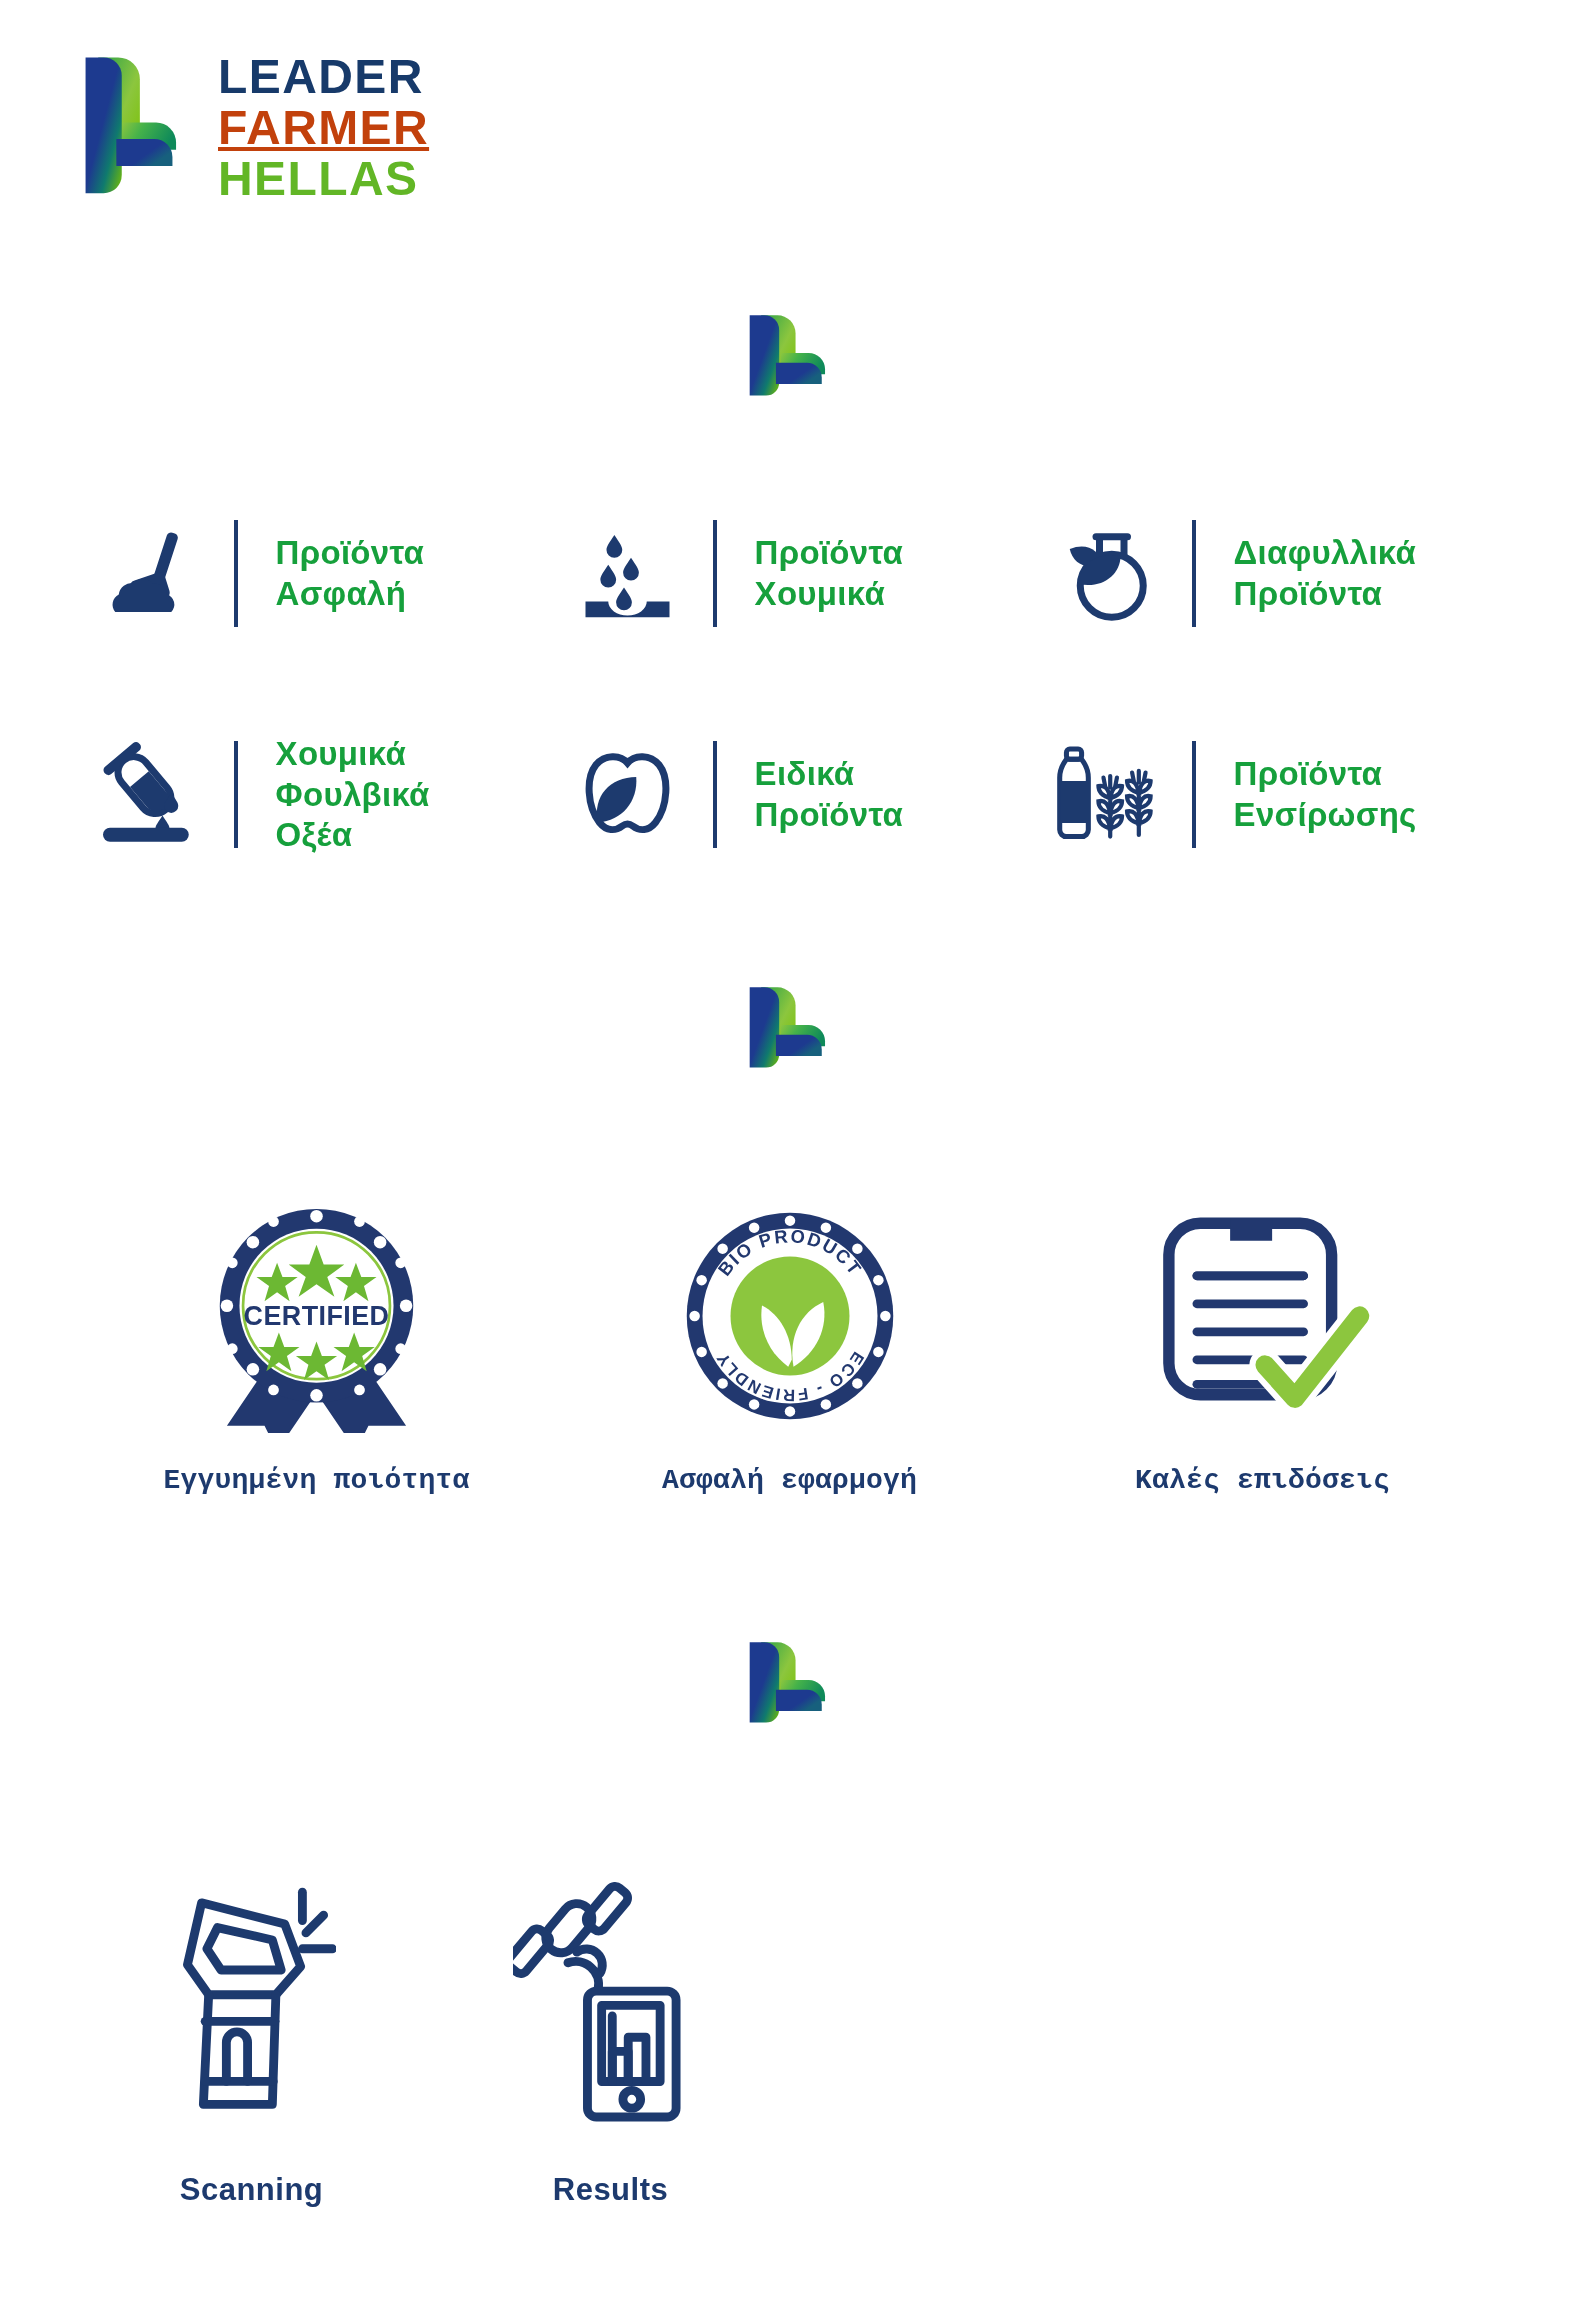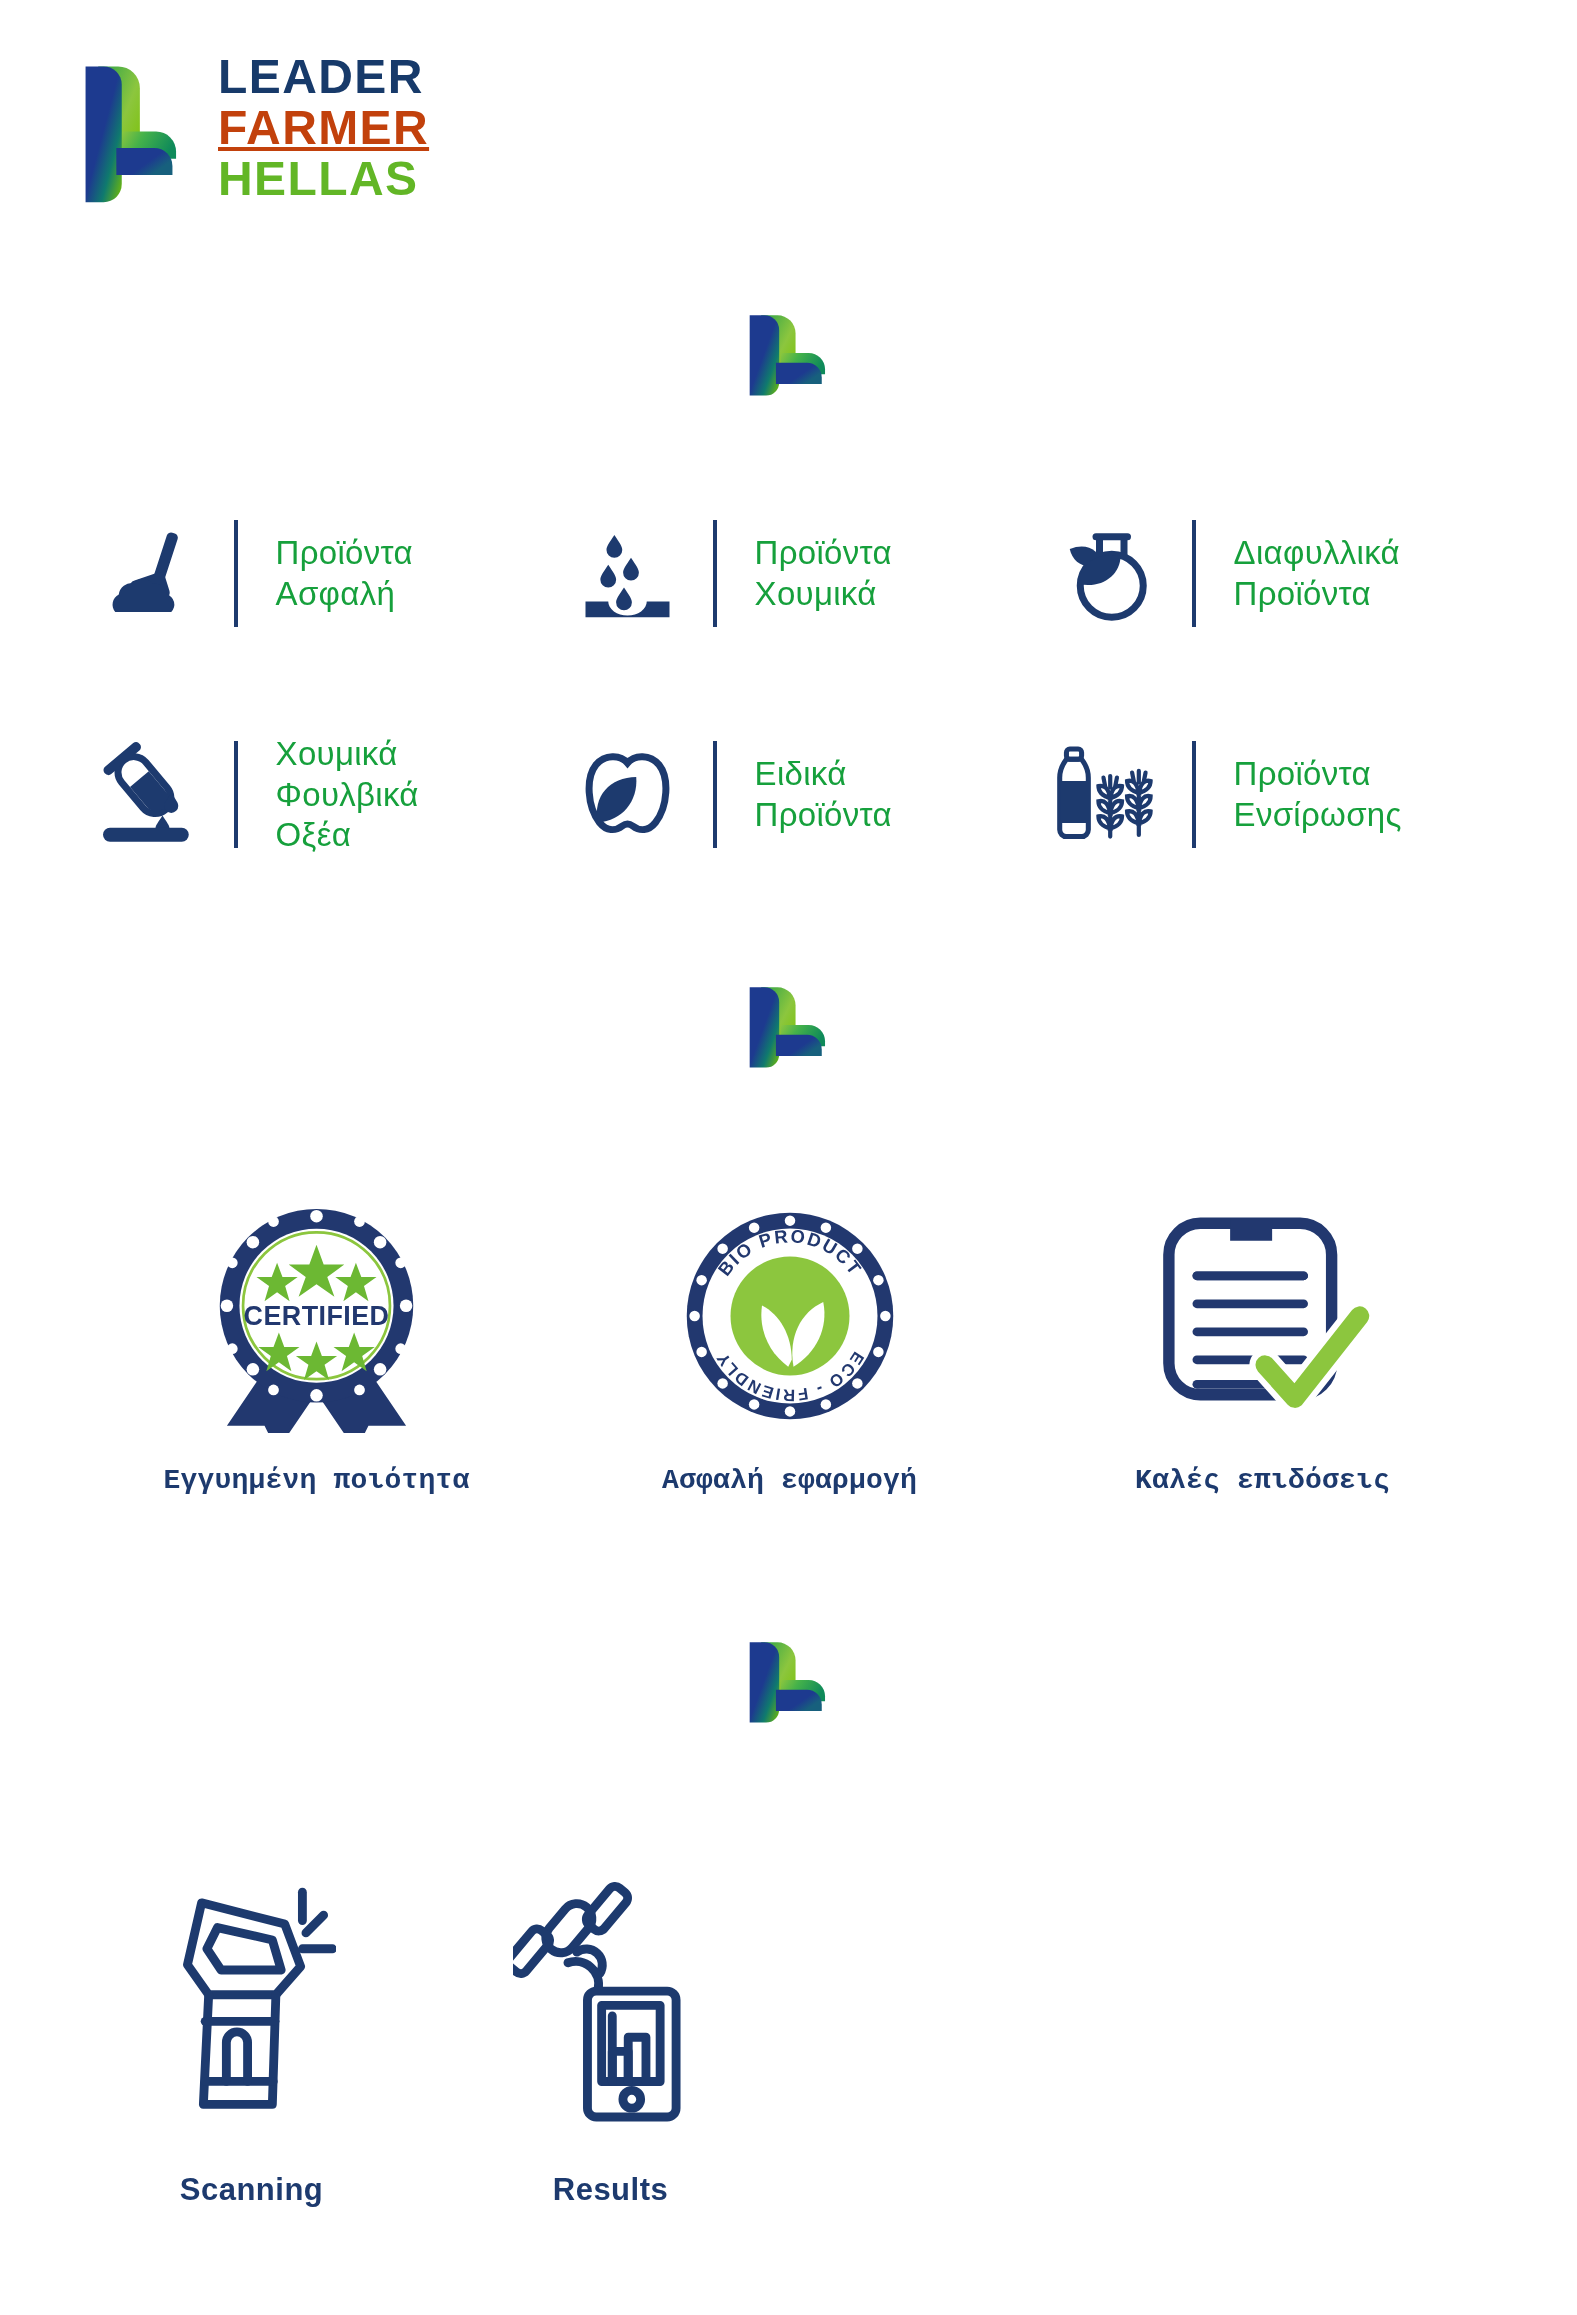--- a/index.html
+++ b/index.html
@@ -5,21 +5,21 @@
   * { box-sizing: border-box; margin: 0; padding: 0; }
   html, body {
     width: 1578px; height: 2316px;
     background: #ffffff;
     font-family: "Liberation Sans", sans-serif;
     overflow: hidden;
   }
   .page { position: relative; width: 1578px; height: 2316px; background: #fff; }
 
   
-  .brand { position: absolute; left: 80px; top: 52px; display: flex; align-items: flex-end; gap: 40px; }
+  .brand { position: absolute; left: 80px; top: 52px; display: flex; align-items: flex-start; gap: 40px; }
   .brand-mark { width: 98px; height: 143px; }
   .brand-words { display: flex; flex-direction: column; gap: 0.9px; }
   .brand-word {
     font-size: 48px; font-weight: bold; letter-spacing: 1.4px; line-height: 1.04;
     font-family: "Liberation Sans", sans-serif;
   }
   .bw-1 { color: #173a6a; }
   .bw-2 { color: #c2410c; text-decoration: underline; }
   .bw-3 { color: #62b626; }
 
@@ -30,21 +30,21 @@
   .dm-3 { top: 1639px; }
 
   
   .products { position: absolute; left: 80px; top: 520px; width: 1438px; }
   .prow { display: flex; }
   .prow + .prow { margin-top: 107px; }
   .pcell { width: 479px; display: flex; align-items: center; }
   .pico { width: 136px; display: flex; justify-content: center; align-items: center; flex: 0 0 136px; }
   .prule { width: 3.6px; height: 107px; background: #1d3a6e; margin: 0 38px 0 18px; flex: 0 0 3.6px; }
   .plabel {
-    color: #16a03c; font-size: 33px; font-weight: normal; line-height: 1.23;
+    color: #16a03c; font-size: 33px; font-weight: bold; line-height: 1.23;
     letter-spacing: 0.3px; font-family: "Liberation Sans", sans-serif;
   }
 
   
   .badges { position: absolute; left: 80px; top: 1203px; width: 1420px; display: flex; }
   .badge-cell { width: 473px; display: flex; flex-direction: column; align-items: center; }
   .badge-art { height: 226px; display: flex; align-items: center; justify-content: center; }
   .badge-caption {
     margin-top: 36px; color: #1d3a6e; font-size: 28px; font-weight: bold;
     font-family: Liberation Mono, monospace; text-align: center; letter-spacing: 0.2px;

